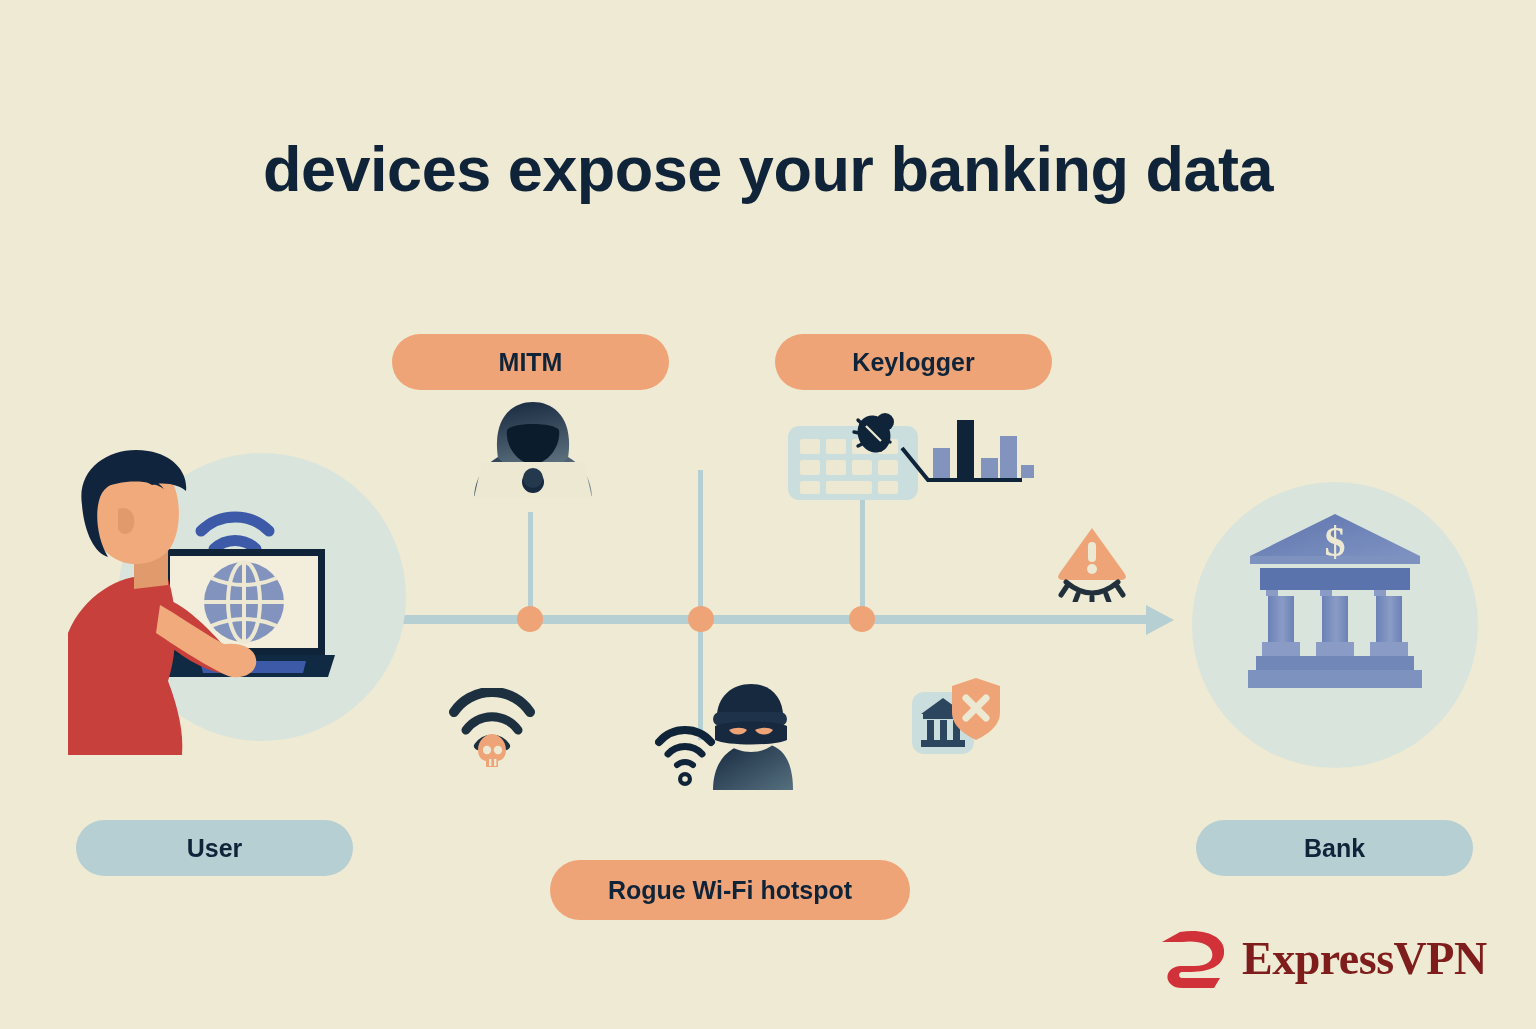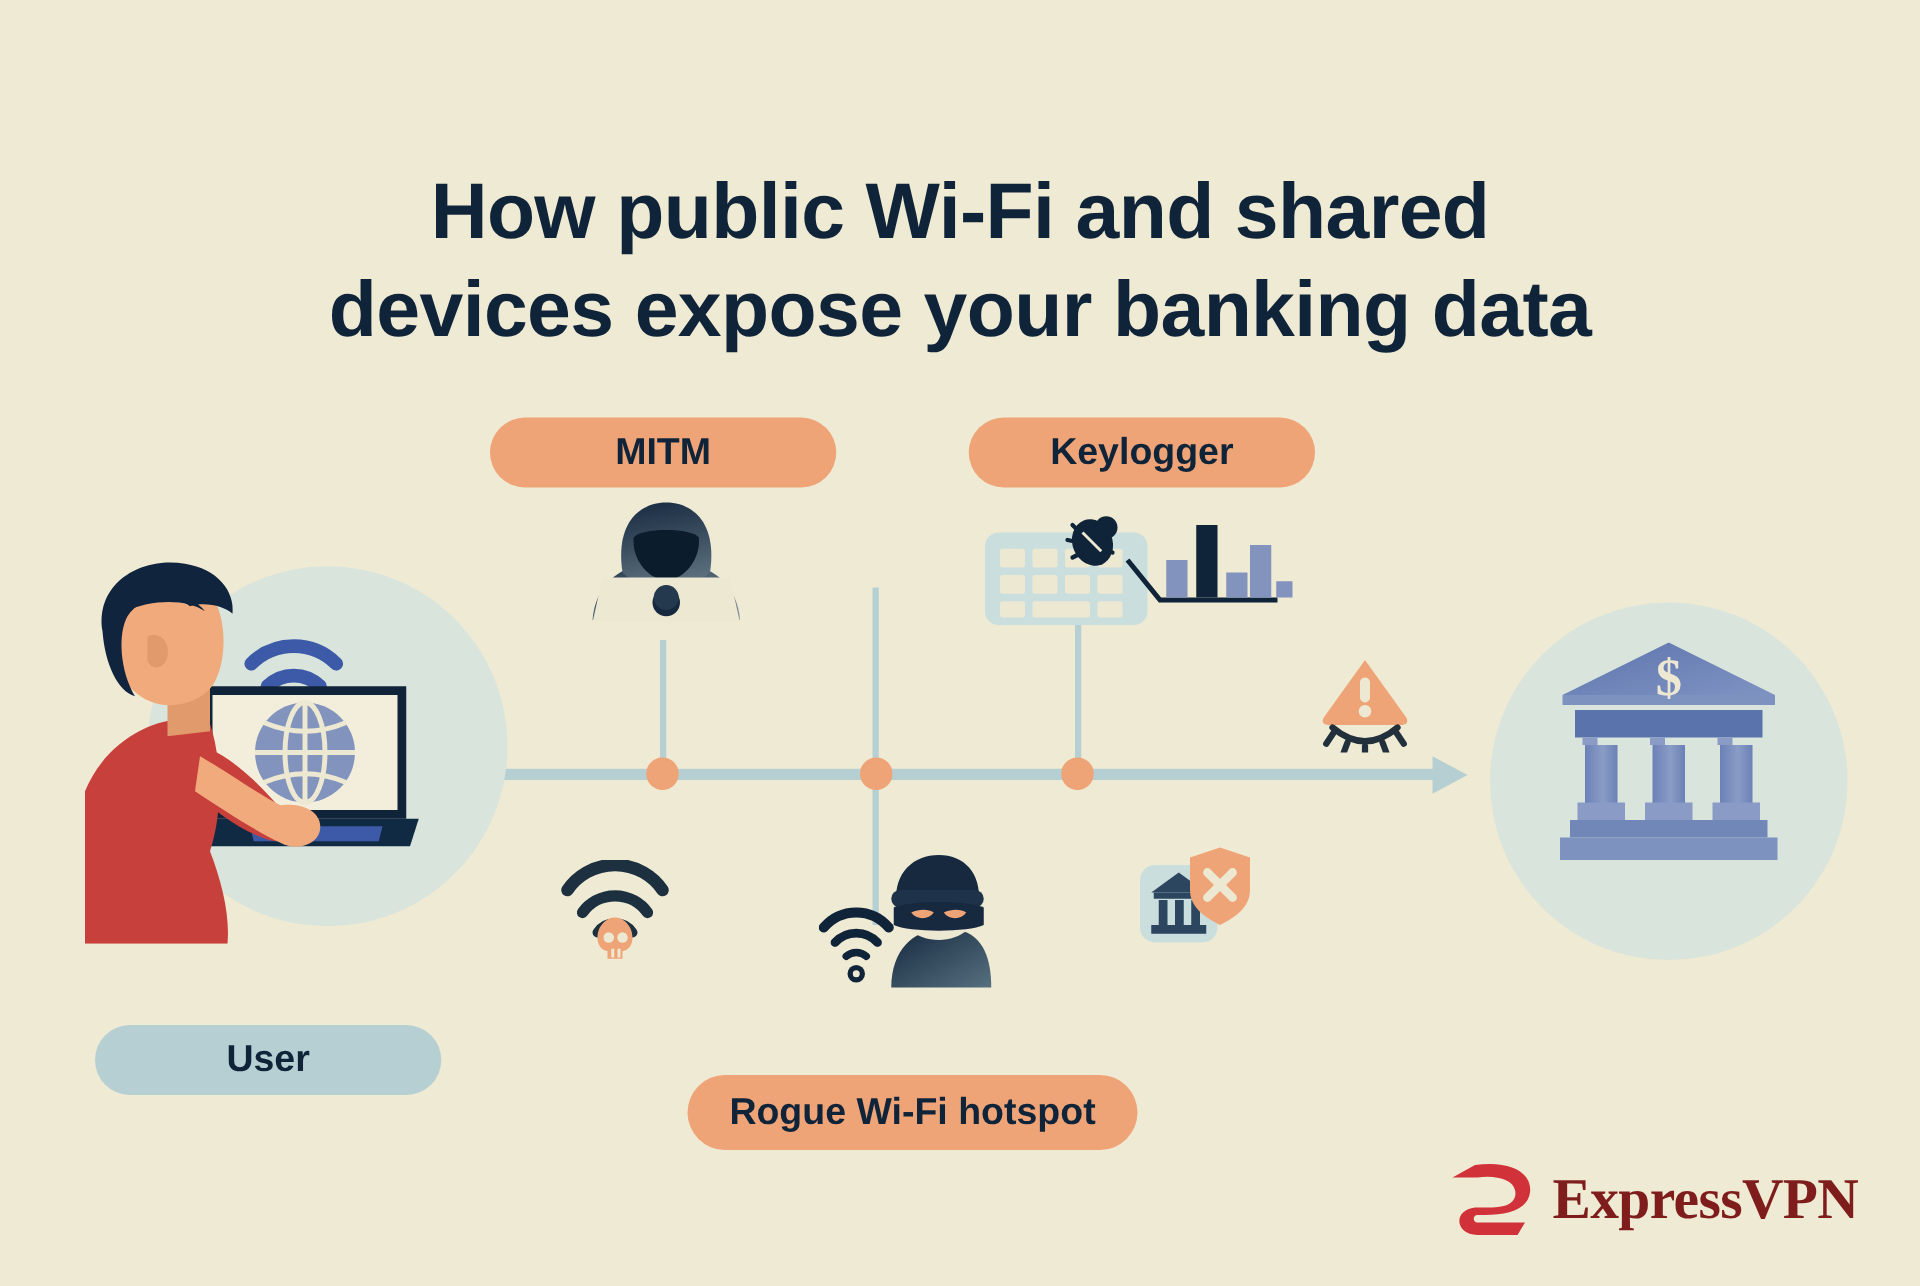--- a/index.html
+++ b/index.html
@@ -24,21 +24,21 @@
     box-sizing:border-box;
   }
   .title .l{display:block;}
 
   
   .pill{
     position:absolute;
     display:flex;align-items:center;justify-content:center;
     border-radius:999px;
     color:#0F2339;
-    font-size:30px;
+    font-size:25px;
     font-weight:700;
     white-space:nowrap;
   }
   .pill-orange{background:#EFA477;}
   .pill-blue{background:#B6CFD3;}
 
   #pill-mitm{left:392px;top:334px;width:277px;height:56px;}
   #pill-keylogger{left:775px;top:334px;width:277px;height:56px;align-items:center;}
   #pill-user{left:76px;top:820px;width:277px;height:56px;}
   #pill-rogue{left:550px;top:860px;width:360px;height:60px;}
@@ -115,35 +115,37 @@
     font-size:46px;font-weight:700;letter-spacing:-0.5px;
     line-height:1;
   }
 </style>
 </head>
 <body>
 
 <div class="stage">
 
   <h1 class="title">
-    <span class="l">How public Wi-Fi and shared</span>
     <span class="l">devices expose your banking data</span>
   </h1>
 
   <div class="pill pill-orange" id="pill-mitm">
     <span>MITM</span>
   </div>
   <div class="pill pill-orange" id="pill-keylogger">
     <span>Keylogger</span>
   </div>
   <div class="pill pill-blue" id="pill-user">
     <span>User</span>
   </div>
   <div class="pill pill-orange" id="pill-rogue">
     <span>Rogue Wi-Fi hotspot</span>
+  </div>
+  <div class="pill pill-blue" id="pill-bank">
+    <span>Bank</span>
   </div>
 
   <div class="axis"></div>
   <div class="arrowhead"></div>
   <div class="stem" id="stem-mitm"></div>
   <div class="stem" id="stem-keylogger"></div>
   <div class="stem" id="stem-rogue"></div>
   <div class="stem" id="stem-rogue-down"></div>
   <div class="dot" id="dot-mitm"></div>
   <div class="dot" id="dot-rogue"></div>

